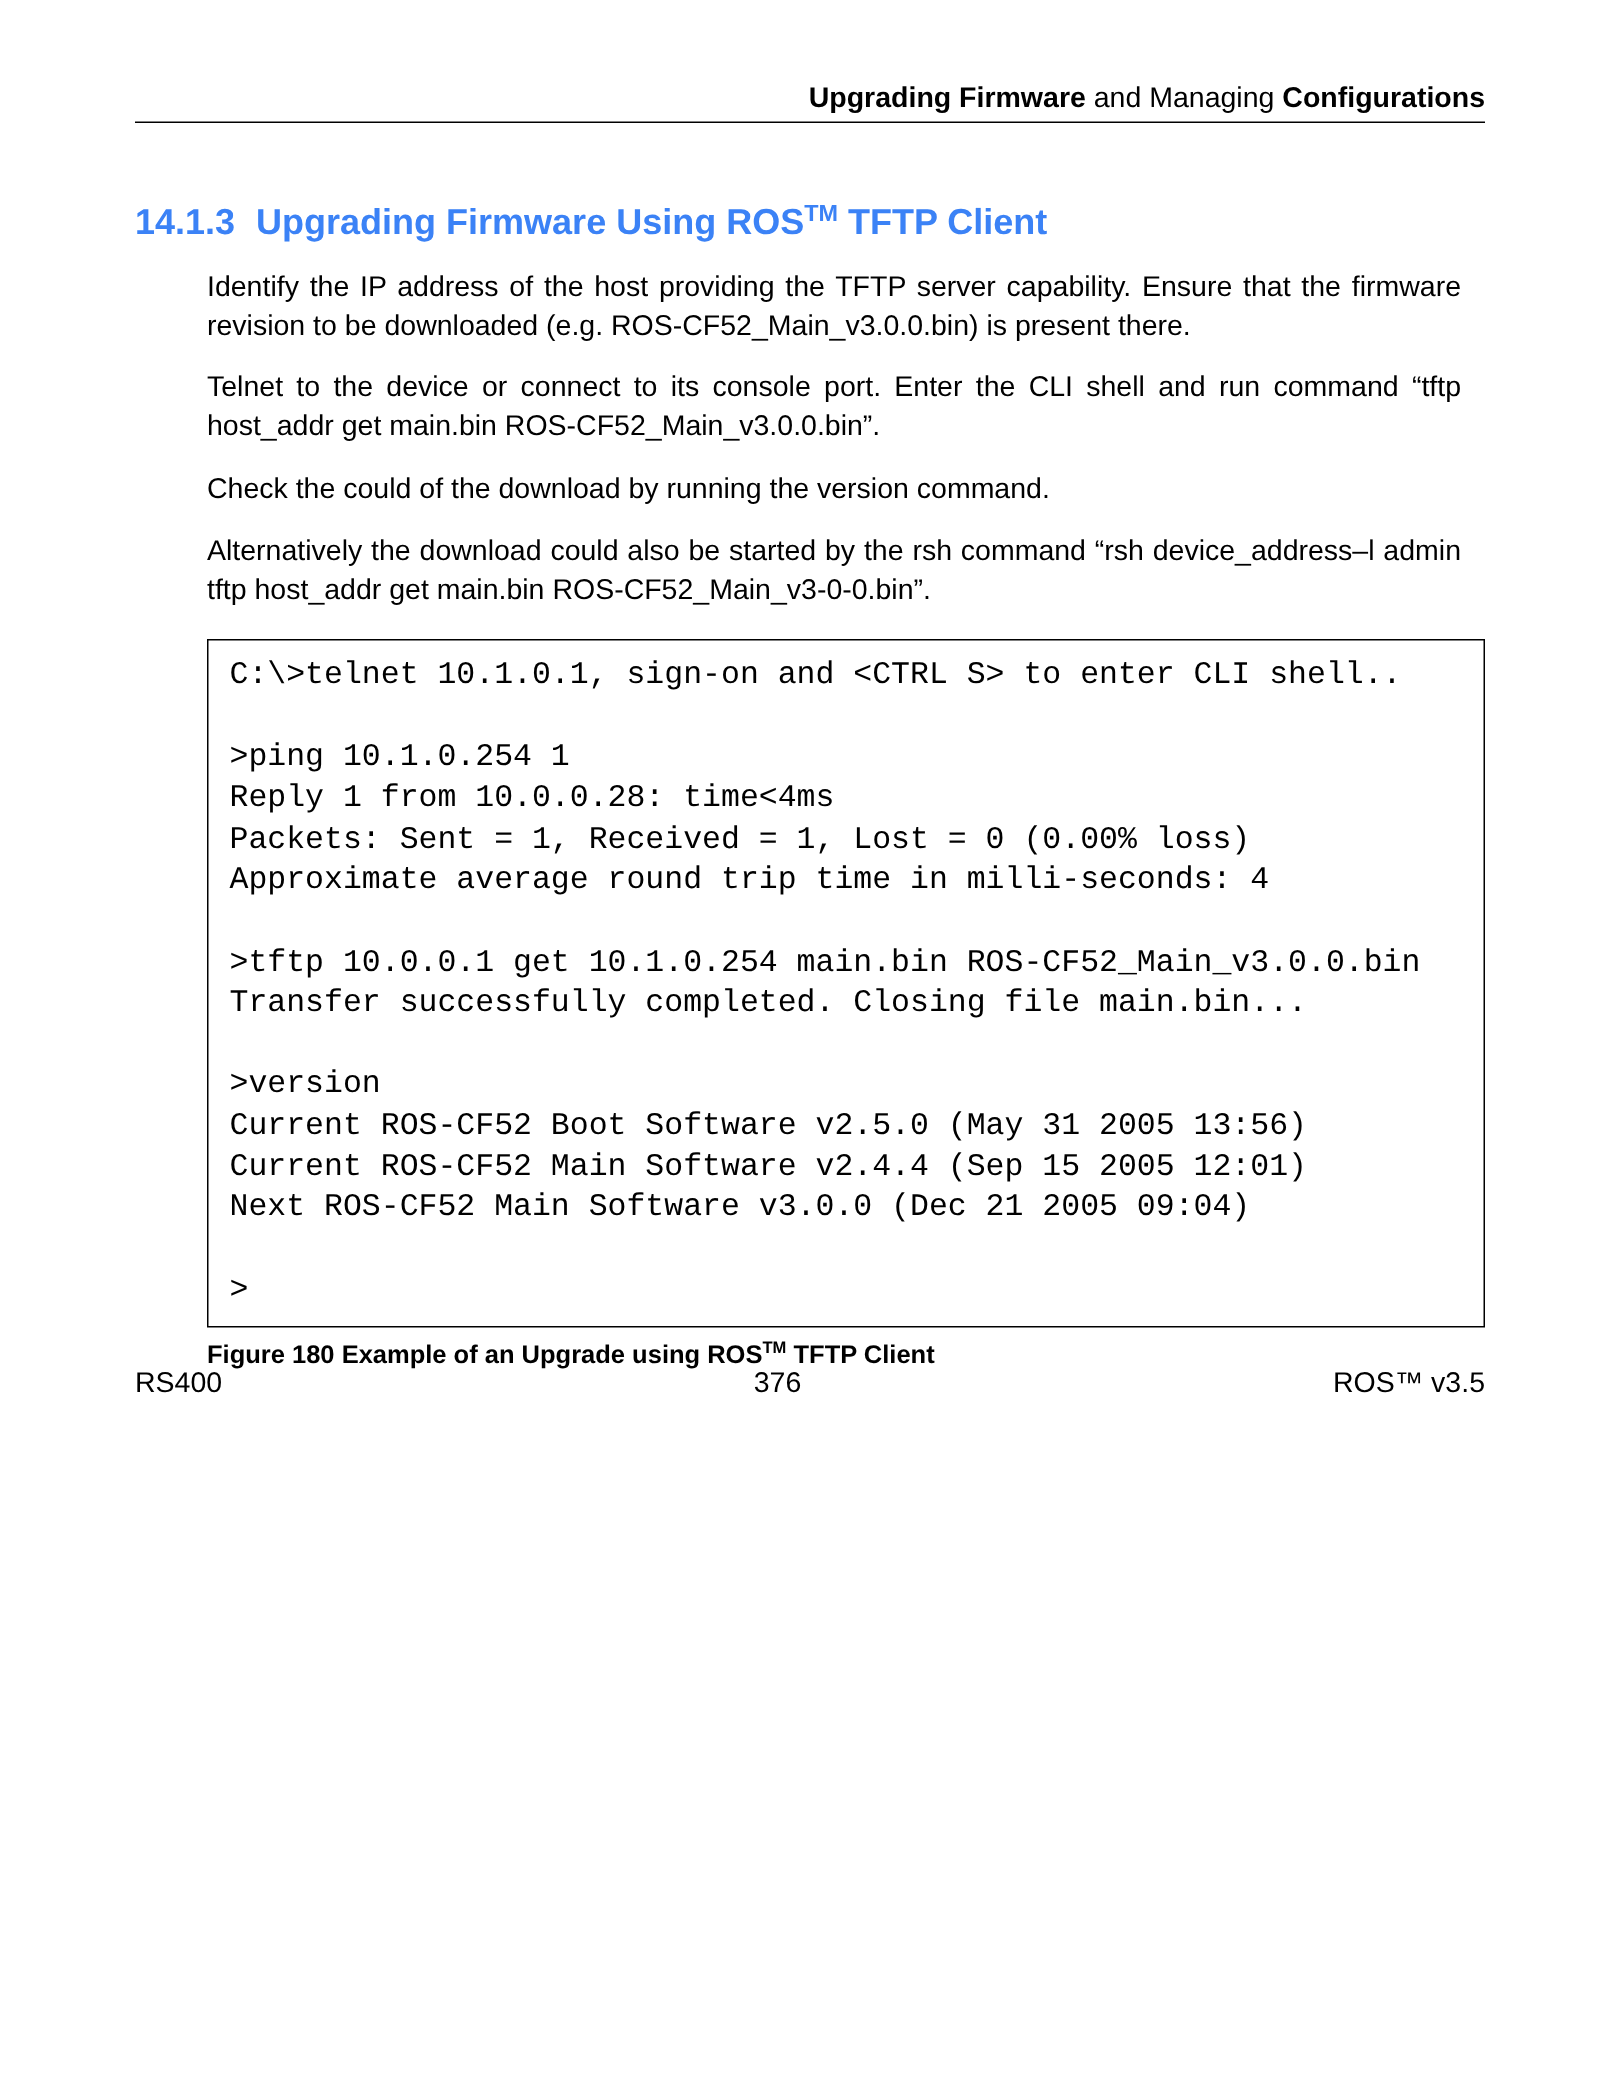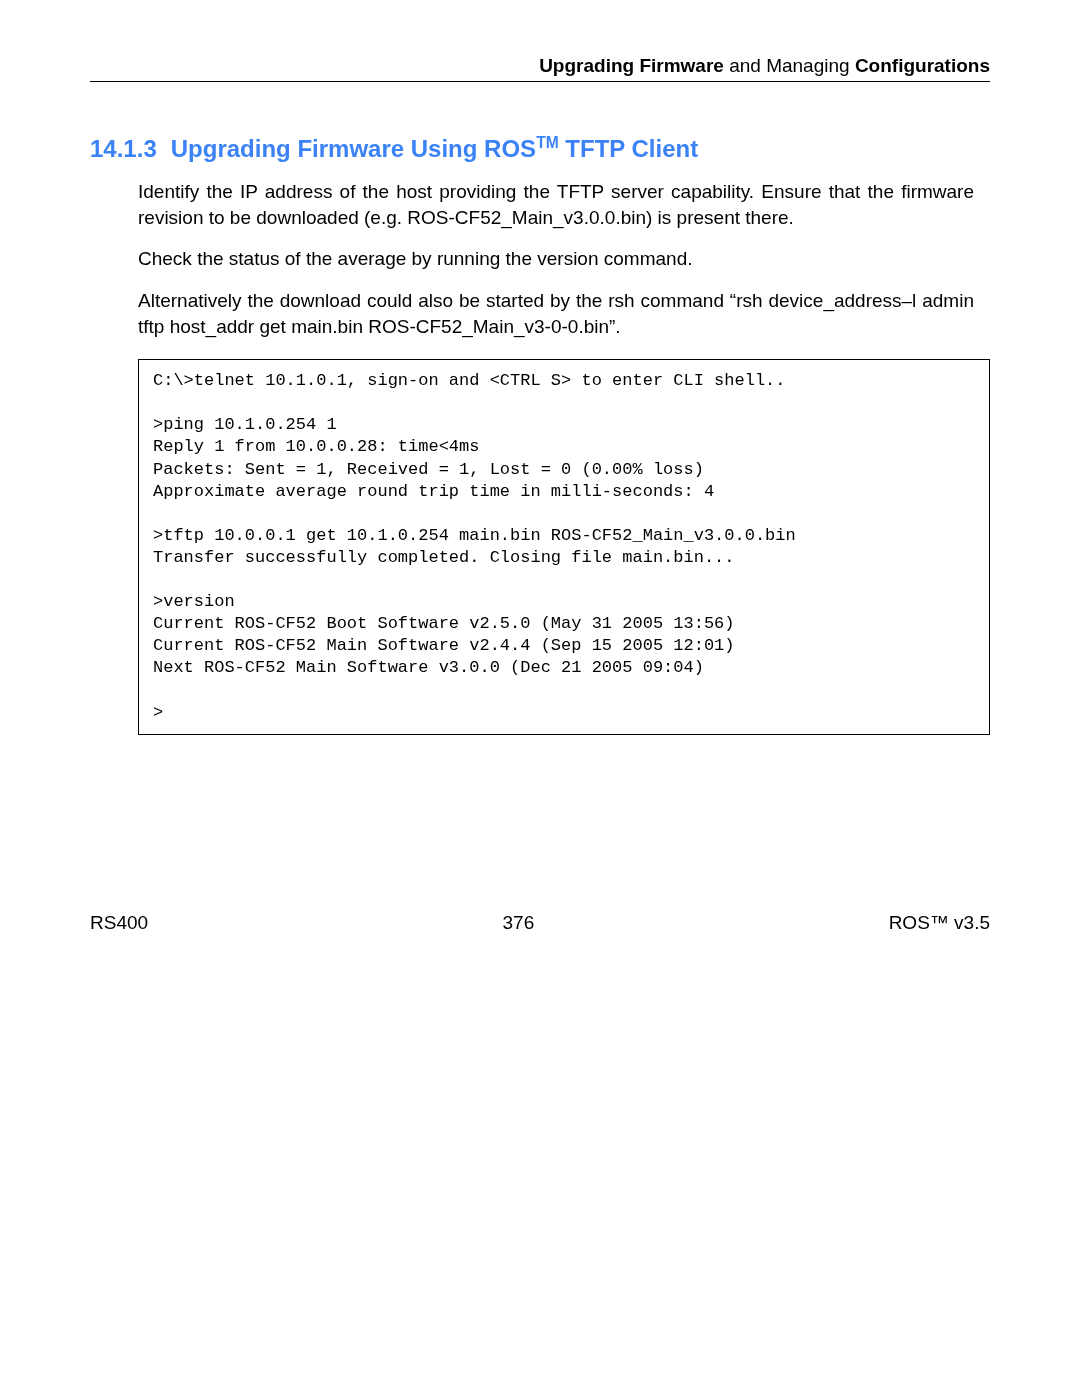--- a/index.html
+++ b/index.html
@@ -43,21 +43,21 @@
     margin: 16px 16px 0 48px;
     font-size: 19px;
     line-height: 1.35;
     text-align: justify;
   }
   .code-box {
     margin: 20px 0 0 48px;
     border: 1.5px solid #000;
     padding: 10px 14px;
     font-family: "Courier New", Courier, monospace;
-    font-size: 17px;
+    font-size: 21px;
     line-height: 1.3;
     white-space: pre;
   }
   .figure-caption {
     margin: 8px 0 0 48px;
     font-size: 17px;
     font-weight: 700;
   }
   .footer {
     position: absolute;
@@ -76,40 +76,44 @@
 
   <div class="header-area">
     <span class="bold">Upgrading Firmware</span><span> and Managing </span><span class="bold">Configurations</span>
   </div>
 
   <div class="section-heading">
     <span class="num">14.1.3</span><span>Upgrading Firmware Using ROS</span><span class="tm">TM</span><span> TFTP Client</span>
   </div>
 
   <p class="body-para">Identify the IP address of the host providing the TFTP server capability. Ensure that the firmware revision to be downloaded (e.g. ROS-CF52_Main_v3.0.0.bin) is present there.</p>
-  <p class="body-para">Check the status of the average by running the version command.</p>
+  <p class="body-para">Telnet to the device or connect to its console port. Enter the CLI shell and run command “tftp host_addr get main.bin ROS-CF52_Main_v3.0.0.bin”.</p>
+  <p class="body-para">Check the could of the download by running the version command.</p>
   <p class="body-para">Alternatively the download could also be started by the rsh command “rsh device_address–l admin tftp host_addr get main.bin ROS-CF52_Main_v3-0-0.bin”.</p>
 
   <div class="code-box">C:\&gt;telnet 10.1.0.1, sign-on and &lt;CTRL S&gt; to enter CLI shell..
 
 &gt;ping 10.1.0.254 1
 Reply 1 from 10.0.0.28: time&lt;4ms
 Packets: Sent = 1, Received = 1, Lost = 0 (0.00% loss)
 Approximate average round trip time in milli-seconds: 4
 
 &gt;tftp 10.0.0.1 get 10.1.0.254 main.bin ROS-CF52_Main_v3.0.0.bin
 Transfer successfully completed. Closing file main.bin...
 
 &gt;version
 Current ROS-CF52 Boot Software v2.5.0 (May 31 2005 13:56)
 Current ROS-CF52 Main Software v2.4.4 (Sep 15 2005 12:01)
 Next ROS-CF52 Main Software v3.0.0 (Dec 21 2005 09:04)
 
 &gt;</div>
 
+  <div class="figure-caption">
+    <span>Figure 180 Example of an Upgrade using ROS</span><span class="tm">TM</span><span> TFTP Client</span>
+  </div>
 
   <div class="footer">
     <span>RS400</span>
     <span>376</span>
     <span>ROS™  v3.5</span>
   </div>
 
 </div>
 
 </body></html>

